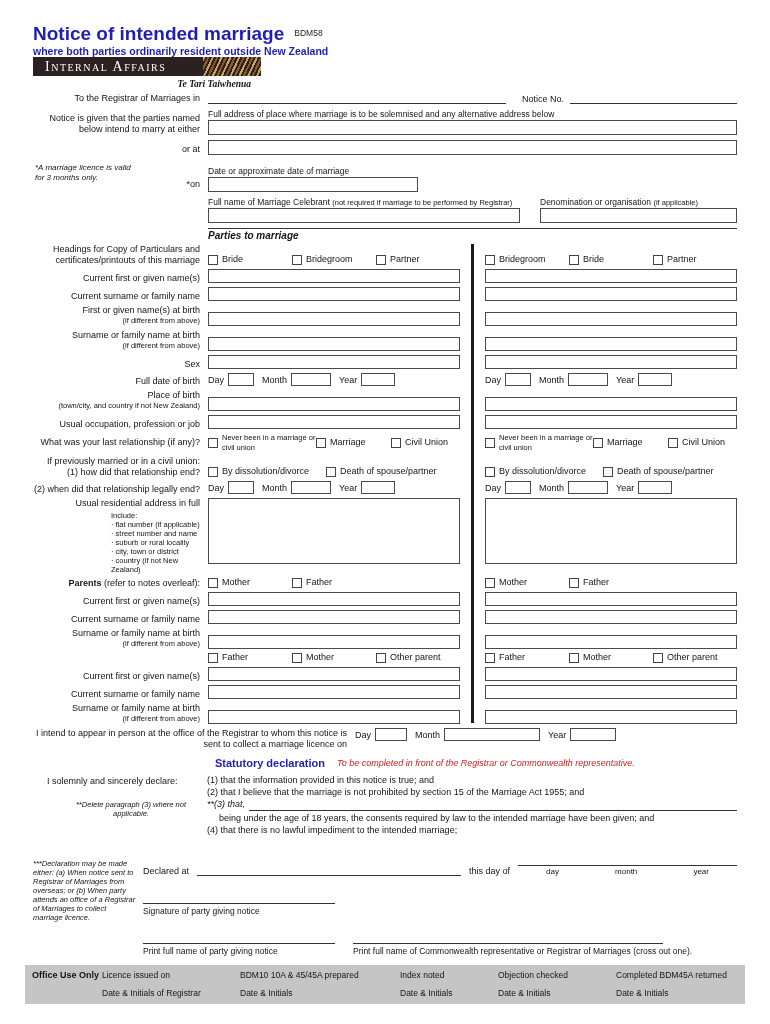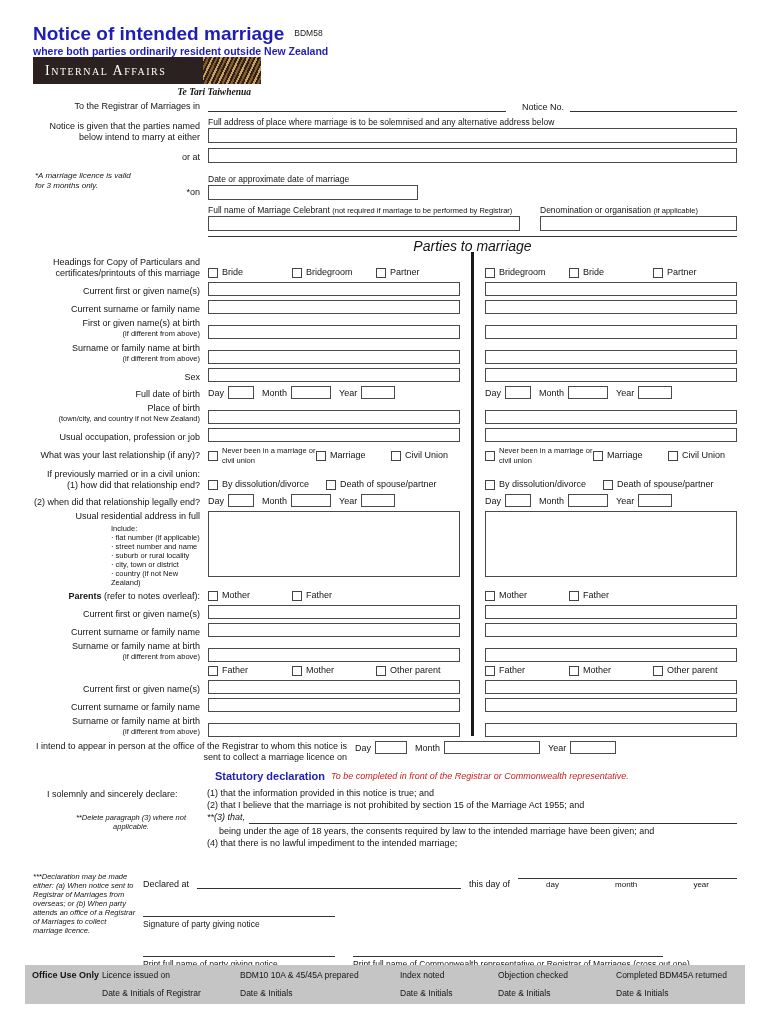--- a/index.html
+++ b/index.html
@@ -8,41 +8,41 @@
   .page { position:relative; width:770px; height:1024px; overflow:hidden; background:#fff; }
 
   
   .hdr { display:flex; justify-content:space-between; align-items:flex-start; margin:24px 30px 4px 33px;flex-direction:column; }
   .title-wrap { }
   .title-line { display:flex; align-items:flex-start; gap:10px; }
   .form-title { font-size:19px; font-weight:bold; color:#1e1eb4; line-height:20px; }
   .form-code { font-size:8.5px; color:#222; margin-top:4px; }
   .form-sub { font-size:10.5px; font-weight:bold; color:#1e1eb4; margin-top:1px; }
   .logo { width:228px; }
-  .logo-box { height:27px; background:#2a2120; display:flex; align-items:stretch; }
+  .logo-box { height:19px; background:#2a2120; display:flex; align-items:stretch; }
   .logo-text { flex:1; color:#fff; font-family:"Liberation Serif", serif; font-variant:small-caps; font-size:14px; letter-spacing:1.5px; padding-left:12px; display:flex; align-items:center; }
   .logo-pattern { width:58px; background:repeating-linear-gradient(115deg,#caa05a 0 2px,#2a2120 2px 4px,#8a5a2b 4px 6px,#2a2120 6px 8px); }
   .logo-sub { font-family:"Liberation Serif", serif; font-style:italic; font-weight:bold; font-size:9.5px; text-align:right; padding-right:10px; margin-top:3px; }
 
   
   .sec { margin:0 33px; }
   .frow { display:flex; align-items:flex-end; margin-bottom:5px; }
   .lbl { width:175px; flex:none; text-align:right; padding-right:8px; line-height:11px; }
   .fcol { display:flex; flex-direction:column; }
   .uline { border-bottom:1px solid #333; height:11px; }
   .box { border:1px solid #4a4a4a; background:#fff; height:15px; }
   .small { font-size:8.5px; margin-bottom:1px; }
   .subnote { font-size:7.5px; }
   .mnote { position:absolute; left:2px; top:3px; width:100px; text-align:left; font-style:italic; font-size:8px; line-height:9.5px; }
   .onlbl { position:absolute; right:8px; bottom:2px; }
 
   
   .parties { position:relative; margin:4px 33px 0 33px; }
   .pt-rule { border-top:1px solid #333; margin-left:175px; }
-  .pt-title { margin-left:175px; text-align:center; font-weight:normal; font-style:italic; font-size:14px; padding:1px 0 3px; }
+  .pt-title { margin-left:175px; text-align:left; font-weight:bold; font-style:italic; font-size:10px; padding:1px 0 3px; }
   .pdivider { position:absolute; left:438px; top:16px; bottom:26px; width:3px; background:#1a1a1a; }
   .prow { display:flex; align-items:flex-end; margin-bottom:4px; }
   .prow.top { align-items:flex-start; }
   .prow.ctr { align-items:center; }
   .plbl { width:175px; flex:none; text-align:right; padding-right:8px; line-height:10.5px; }
   .pcell { width:252px; flex:none; }
   .psp { width:25px; flex:none; }
   .inp { border:1px solid #4a4a4a; background:#fff; height:14px; }
   .inp.tall { height:66px; }
   .cbrow { display:flex; align-items:center; width:100%; }
@@ -58,21 +58,21 @@
   .dmy .t { margin-right:4px; }
   .dmy .g { width:8px; flex:none; }
   .w-d { width:26px; } .w-m { width:40px; } .w-y { width:34px; }
   .incl { text-align:left; padding-left:78px; font-size:7.5px; line-height:9px; margin-top:2px; }
   .b { font-weight:bold; }
   .irow { display:flex; align-items:flex-start; margin-top:3px; }
   .ilbl { width:322px; flex:none; text-align:right; padding-right:8px; line-height:10.5px; }
 
   
   .decl { margin:8px 33px 0 33px; }
-  .decl-head { margin-left:182px; display:flex; align-items:flex-end; gap:6px; }
+  .decl-head { margin-left:182px; display:flex; align-items:flex-end; gap:12px; }
   .decl-title { color:#1e1eb4; font-weight:bold; font-size:11px; }
   .decl-red { color:#cc2222; font-style:italic; font-size:9px; padding-bottom:1px; }
   .decl-body { position:relative; margin-top:6px; }
   .solemnly { position:absolute; left:14px; top:1px; width:155px; text-align:left; }
   .delnote { position:absolute; left:38px; top:25px; width:120px; font-style:italic; font-size:7.5px; line-height:9px; text-align:center; }
   .marginnote { position:absolute; left:0; top:84px; width:104px; font-style:italic; font-size:7.5px; line-height:9px; text-align:left; }
   .items { margin-left:174px; line-height:11.5px; }
   .i3 { display:flex; align-items:flex-end; margin:1px 0 2px 0;font-style:italic; }
   .i3 .uline { flex:1; margin-left:4px; }
   .i3c { margin-left:12px; margin-bottom:1px; }

